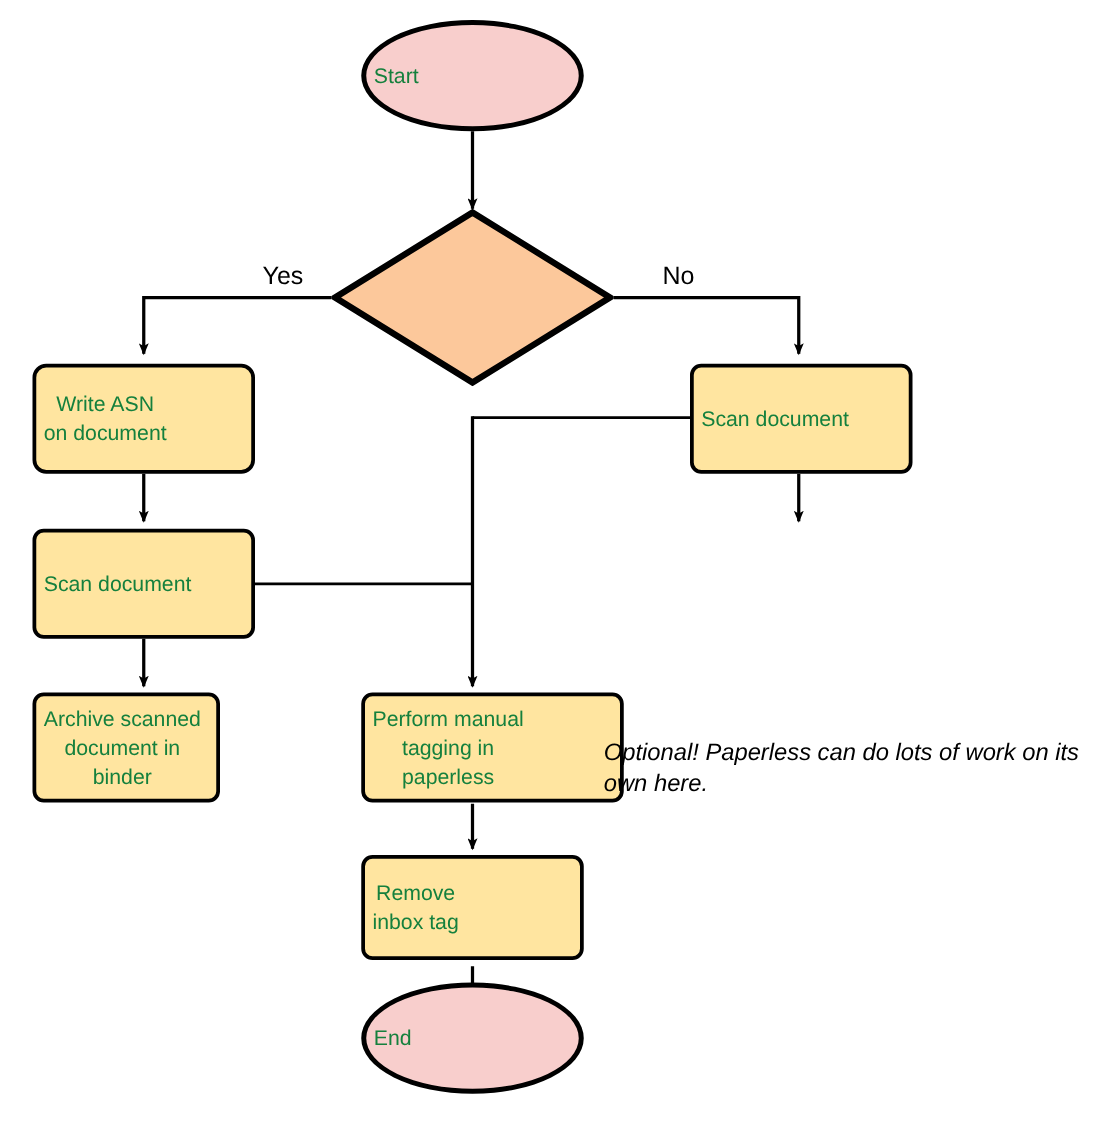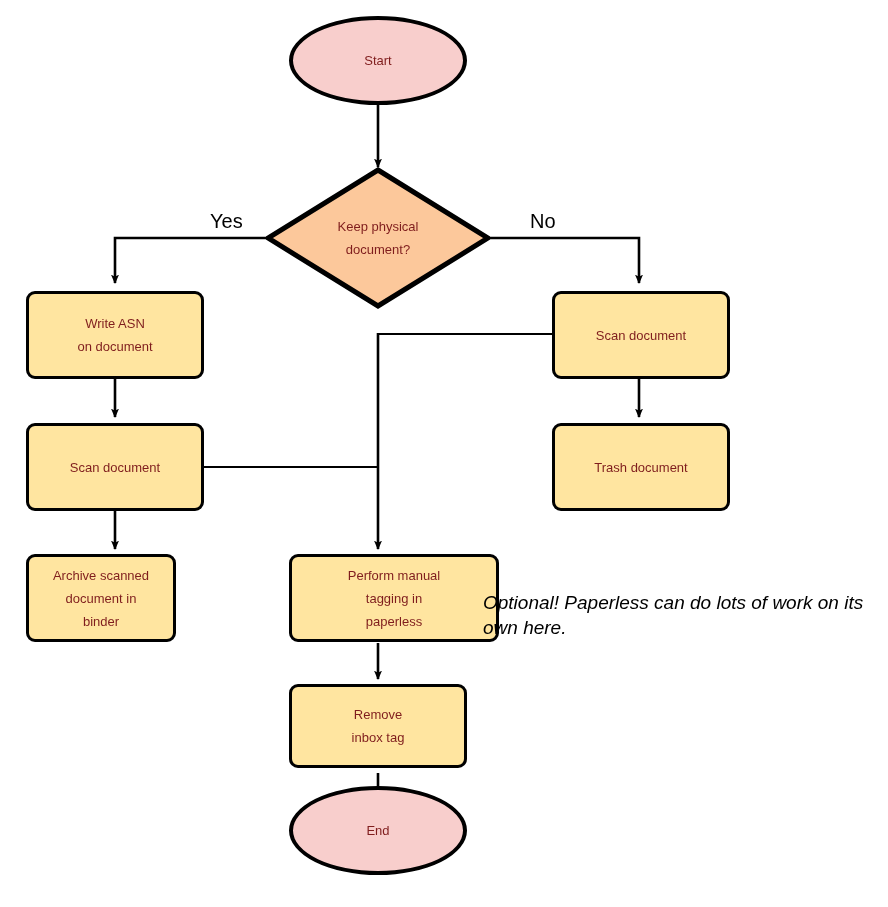--- a/index.html
+++ b/index.html
@@ -24,24 +24,24 @@
     left: 0;
     top: 0;
     width: 888px;
     height: 907px;
   }
   .node {
     position: absolute;
     box-sizing: border-box;
     display: flex;
     align-items: center;
-    justify-content: center;
+    justify-content: flex-start;
     text-align: center;
-    color: #7f1d1d;
-    font-size: 13px;
+    color: #15803d;
+    font-size: 17px;
     line-height: 23px;
     z-index: 3;
   }
   .node-process {
     border: 3px solid #000000;
     border-radius: 9px;
     background: #ffe5a0;
   }
   .node-terminator {
     border: 4px solid #000000;
@@ -118,49 +118,44 @@
   </svg>
 
   <div class="node node-terminator" style="left:289px; top:16px; width:178px; height:89px;">
     <span class="node-text">Start</span>
   </div>
 
   <div class="node node-decision" style="left:265px; top:167px; width:226px; height:142px;">
     <svg class="decision-shape" viewBox="0 0 226 142" preserveAspectRatio="none" xmlns="http://www.w3.org/2000/svg">
       <polygon points="113,3 223,71 113,139 3,71" fill="#fcc89b" stroke="#000000" stroke-width="5"></polygon>
     </svg>
-    <span class="node-text">Keep physical
-document?</span>
   </div>
 
   <div class="edge-label" style="left:210px; top:211px;">Yes</div>
   <div class="edge-label" style="left:510px; top:211px;margin-left:20px;">No</div>
 
-  <div class="node node-process" style="left:26px; top:291px; width:178px; height:88px;">
+  <div class="node node-process" style="left:26px; top:291px; width:178px; height:88px;border-radius:11px;">
     <span class="node-text">Write ASN
 on document</span>
   </div>
 
   <div class="node node-process" style="left:26px; top:423px; width:178px; height:88px;">
     <span class="node-text">Scan document</span>
   </div>
 
   <div class="node node-process" style="left:26px; top:554px; width:150px; height:88px;">
     <span class="node-text">Archive scanned
 document in
 binder</span>
   </div>
 
   <div class="node node-process" style="left:552px; top:291px; width:178px; height:88px;">
     <span class="node-text">Scan document</span>
   </div>
 
-  <div class="node node-process" style="left:552px; top:423px; width:178px; height:88px;">
-    <span class="node-text">Trash document</span>
-  </div>
 
   <div class="node node-process" style="left:289px; top:554px; width:210px; height:88px;">
     <span class="node-text">Perform manual
 tagging in
 paperless</span>
   </div>
 
   <div class="annotation" style="left:483px; top:590px; width:402px;">Optional! Paperless can do lots of work on its own here.</div>
 
   <div class="node node-process" style="left:289px; top:684px; width:178px; height:84px;">

